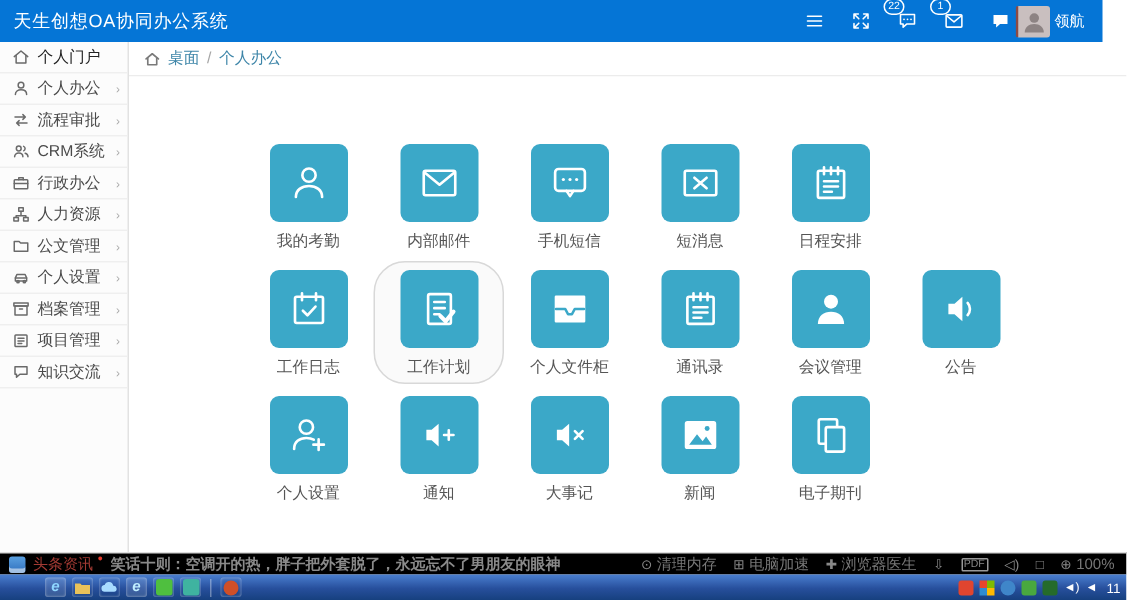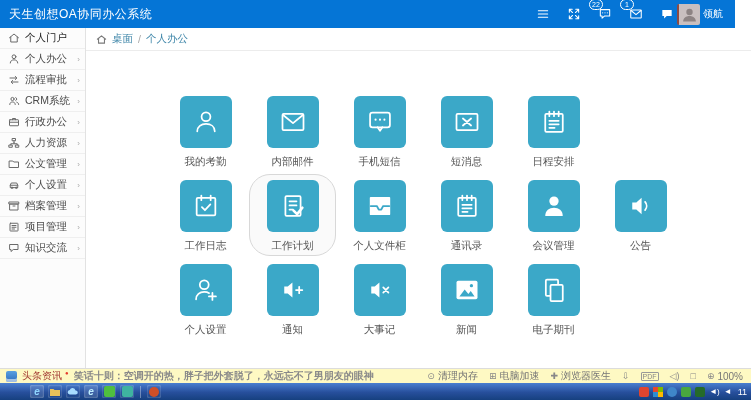--- a/index.html
+++ b/index.html
@@ -38,21 +38,21 @@
   .grid{padding:39px 0 0 76px;}
   .trow{display:flex;margin-bottom:2px;}
   .tcell{width:85px;display:flex;flex-direction:column;align-items:center;
          padding:5px 0 3px;border:1px solid transparent;border-radius:4px;cursor:pointer;}
   .tcell.hl{background:#fafafa;border-color:#d8d8d8;border-radius:21px;}
   .tile{width:52px;height:52px;background:#3ba8c8;border-radius:6px;
         display:flex;align-items:center;justify-content:center;}
   .tlabel{margin-top:7px;font-size:10.5px;color:#555;line-height:13px;white-space:nowrap;}
 
   
-  .ticker{position:absolute;left:0;right:0;bottom:17px;height:15px;background:#fef9c3;
+  .ticker{position:absolute;left:0;right:0;bottom:17px;height:15px;background:#000000;
           border-top:1px solid #dcdcdc;display:flex;align-items:center;gap:5px;
           font-size:10px;color:#8a8a8a;padding:0 6px;box-sizing:border-box;white-space:nowrap;overflow:hidden;}
   .news-ico{width:11px;height:11px;border-radius:2px;flex:0 0 auto;
             background:linear-gradient(#5aa0e0,#2f6fbd);
             box-shadow:inset 0 -3px 0 rgba(255,255,255,.55);}
   .news-label{color:#a23a33;flex:0 0 auto;cursor:pointer;}
   .dot{color:#e53b2c;font-size:6px;line-height:6px;margin:-6px 0 0 -2px;flex:0 0 auto;}
   .news-text{color:#8a8a8a;cursor:pointer;overflow:hidden;text-overflow:ellipsis;font-weight:bold;}
   .tools{margin-left:auto;display:flex;align-items:center;gap:11px;color:#777;flex:0 0 auto;padding-right:2px;}
   .tool{display:flex;align-items:center;gap:3px;cursor:pointer;}

